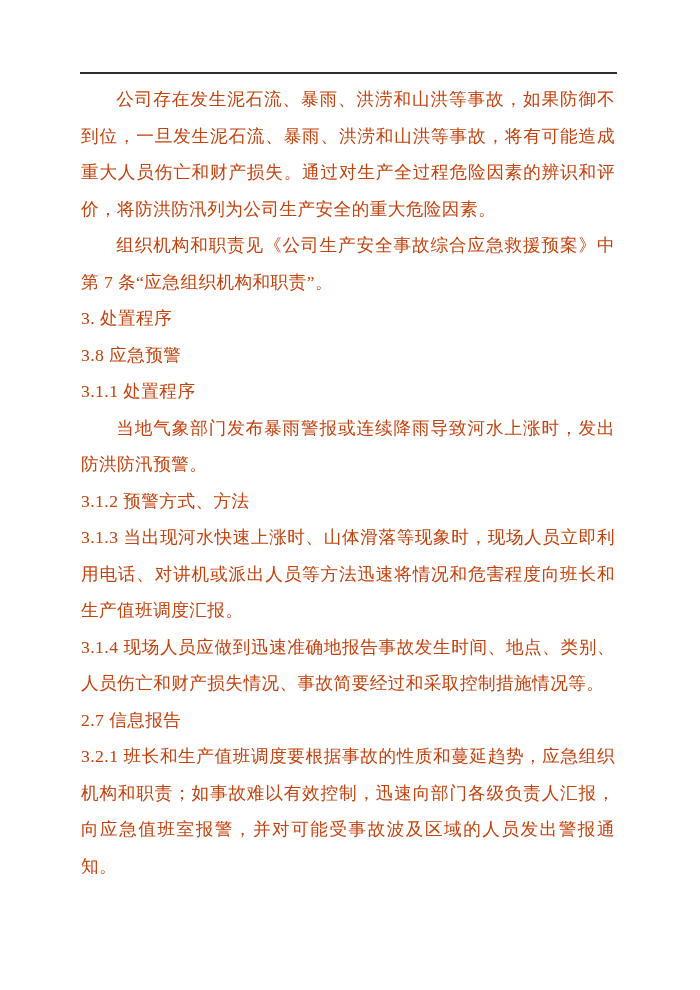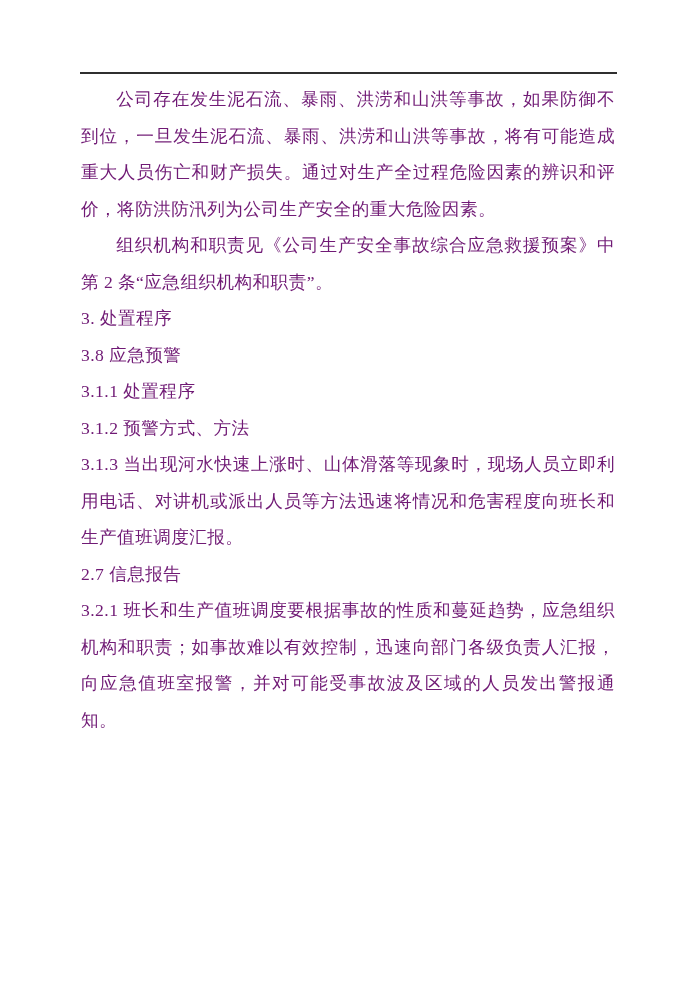--- a/index.html
+++ b/index.html
@@ -27,21 +27,21 @@
     top: 72px;
     width: 537px;
     height: 0;
     border-top: 2px solid #2f2f2f;
   }
   .doc-body {
     position: absolute;
     left: 81px;
     top: 81px;
     width: 534px;
-    color: #701a75;
+    color: #c2410c;
   }
   .doc-body p {
     margin: 0;
     padding: 0;
     font-size: 17.6px;
     line-height: 36.5px;
     letter-spacing: 0.45px;
     text-align: justify;
     text-justify: inter-character;
     word-break: break-all;
@@ -50,22 +50,24 @@
     text-indent: 2em;
   }
 </style>
 </head>
 <body>
 
 <div class="page">
   <div class="header-rule"></div>
   <div class="doc-body">
     <p class="indent">公司存在发生泥石流、暴雨、洪涝和山洪等事故，如果防御不到位，一旦发生泥石流、暴雨、洪涝和山洪等事故，将有可能造成重大人员伤亡和财产损失。通过对生产全过程危险因素的辨识和评价，将防洪防汛列为公司生产安全的重大危险因素。</p>
-    <p class="indent">组织机构和职责见《公司生产安全事故综合应急救援预案》中第 2 条“应急组织机构和职责”。</p>
+    <p class="indent">组织机构和职责见《公司生产安全事故综合应急救援预案》中第 7 条“应急组织机构和职责”。</p>
     <p>3. 处置程序</p>
     <p>3.8 应急预警</p>
     <p>3.1.1 处置程序</p>
+    <p class="indent">当地气象部门发布暴雨警报或连续降雨导致河水上涨时，发出防洪防汛预警。</p>
     <p>3.1.2 预警方式、方法</p>
     <p>3.1.3 当出现河水快速上涨时、山体滑落等现象时，现场人员立即利用电话、对讲机或派出人员等方法迅速将情况和危害程度向班长和生产值班调度汇报。</p>
+    <p>3.1.4 现场人员应做到迅速准确地报告事故发生时间、地点、类别、人员伤亡和财产损失情况、事故简要经过和采取控制措施情况等。</p>
     <p>2.7 信息报告</p>
     <p>3.2.1 班长和生产值班调度要根据事故的性质和蔓延趋势，应急组织机构和职责；如事故难以有效控制，迅速向部门各级负责人汇报，向应急值班室报警，并对可能受事故波及区域的人员发出警报通知。</p>
   </div>
 </div>
 
 </body></html>

